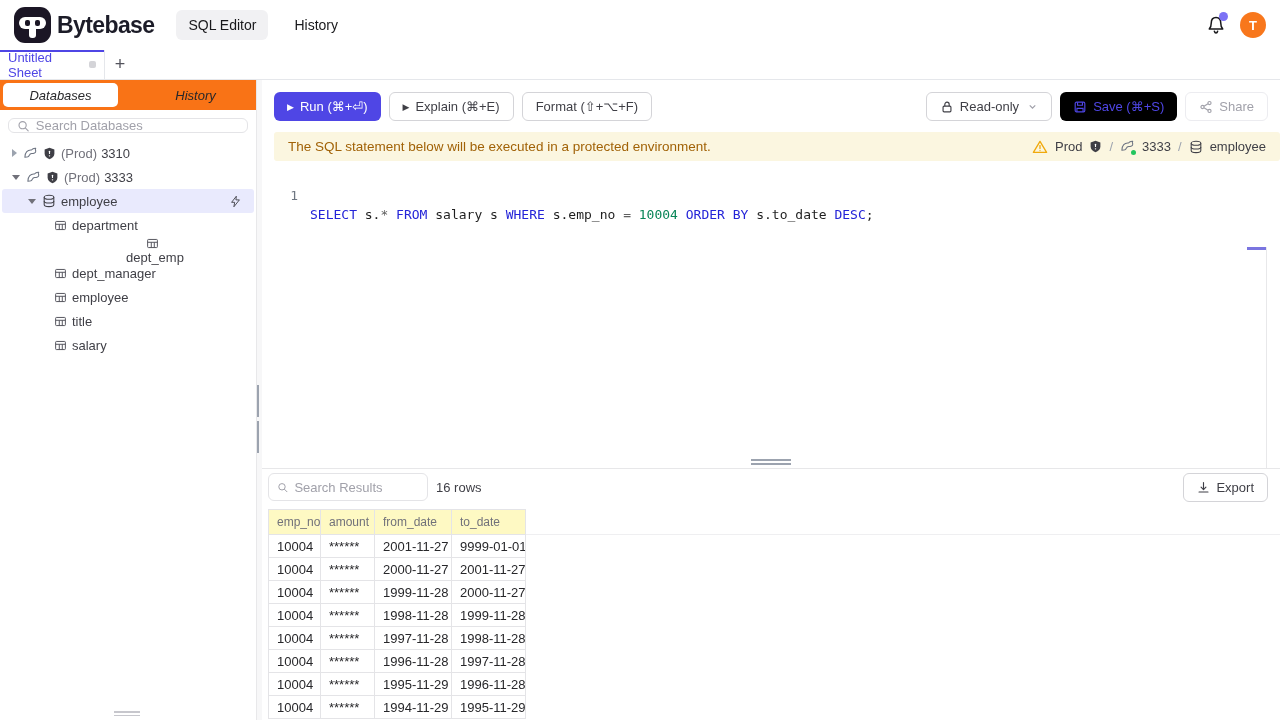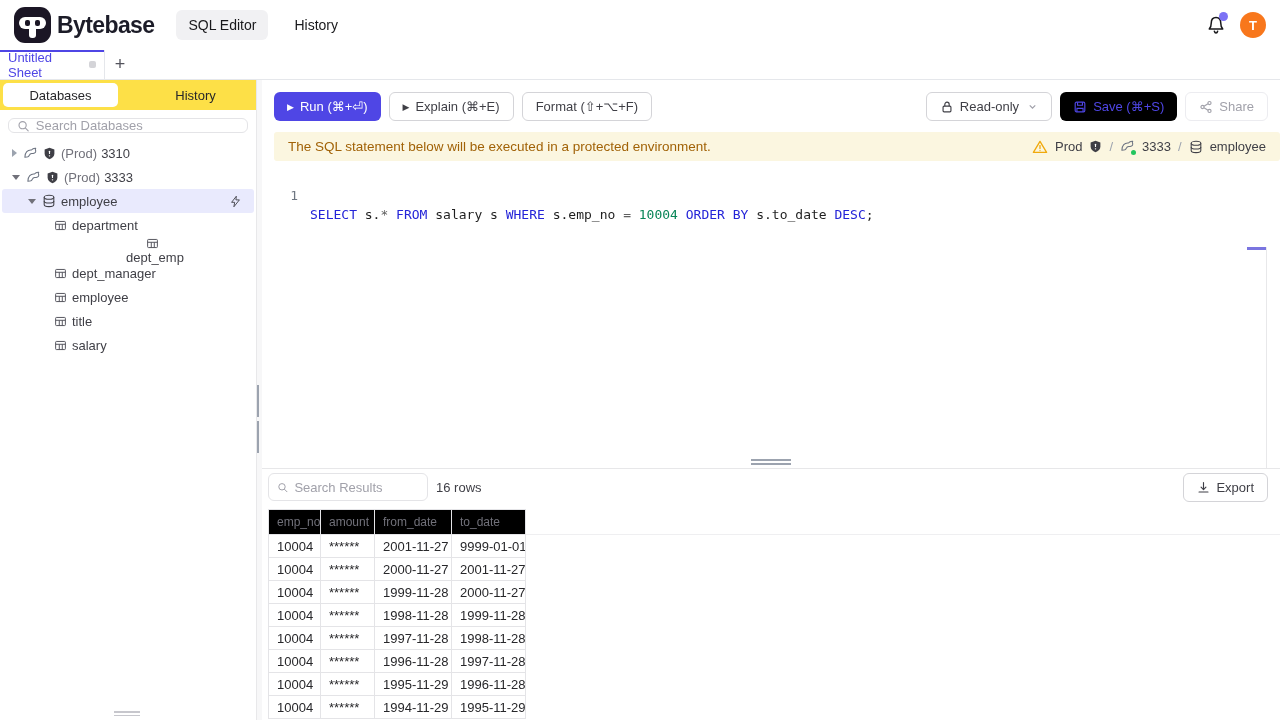--- a/index.html
+++ b/index.html
@@ -28,21 +28,21 @@
   .tabstrip { position:absolute; left:0; top:50px; width:1280px; height:30px; background:#fff;
     border-bottom:1px solid #e5e7eb; display:flex; align-items:stretch; }
   .sheet-tab { position:relative; width:105px; border-right:1px solid #e5e7eb; display:flex; align-items:center; padding:0 8px; }
   .sheet-tab::before { content:""; position:absolute; left:0; top:0; right:0; height:2px; background:#4f46e5; }
   .sheet-tab .label { font-size:13px; color:#4f46e5; }
   .sheet-tab .dirty { width:7px; height:7px; background:#d4d4d8; border-radius:2px; margin-left:auto; }
   .newtab { width:30px; display:flex; align-items:center; justify-content:center; font-size:18px; color:#52525b; cursor:pointer; }
 
   
   .sidebar { position:absolute; left:0; top:80px; width:257px; bottom:0; background:#fff; border-right:1px solid #e8e8ea; }
-  .side-tabs { display:flex; height:30px; background:#fde047; padding:3px; gap:20px; }
+  .side-tabs { display:flex; height:30px; background:#f97316; padding:3px; gap:20px;font-style:italic; }
   .side-tab { flex:1; display:flex; align-items:center; justify-content:center; font-size:13px; font-weight:500;
     color:#27272a; border-radius:5px; cursor:pointer; }
   .side-tab.active { background:#fff; }
   .search-box { margin:8px; height:15px; border:1px solid #e4e4e7; border-radius:6px; display:flex;
     align-items:center; padding:0 8px; gap:6px; background:#fff; }
   .search-box input { border:none; outline:none; font-size:13px; width:100%; color:#3f3f46; background:transparent;
     font-family:"Liberation Sans", sans-serif; }
   .search-box input::placeholder { color:#a1a1aa; }
   .tree { margin-top:2px; }
   .tree-row { height:24px; display:flex; align-items:center; font-size:13px; color:#3f3f46; cursor:pointer; position:relative; }
@@ -102,21 +102,21 @@
     padding:0 8px; gap:6px; }
   .rsearch input { border:none; outline:none; font-size:13px; width:100%; background:transparent;
     font-family:"Liberation Sans", sans-serif; }
   .rsearch input::placeholder { color:#a1a1aa; }
   .rowcount { margin-left:8px; font-size:13px; color:#3f3f46; }
   .btn-export { margin-left:auto; }
   .grid { position:absolute; top:40px; left:6px; border-left:1px solid #e4e4e7; border-top:1px solid #e4e4e7; }
   .grow { display:flex; }
   .gcell { border-right:1px solid #e4e4e7; border-bottom:1px solid #e4e4e7; padding:0 8px; display:flex; align-items:center;
     font-size:13px; color:#27272a; height:23px; overflow:hidden; white-space:nowrap; }
-  .ghead .gcell { background:#000000; color:#71717a; font-size:12px; height:25px; }
+  .ghead .gcell { background:#fef9c3; color:#71717a; font-size:12px; height:25px; }
   .c0 { width:52px; } .c1 { width:54px; } .c2 { width:77px; } .c3 { width:74px; }
   .head-ext { position:absolute; top:65px; left:262px; right:0; border-top:1px solid #efeff1; }
 
   svg { display:block; }
 </style>
 </head>
 <body>
 
 <header class="topbar">
   <div class="logo">

